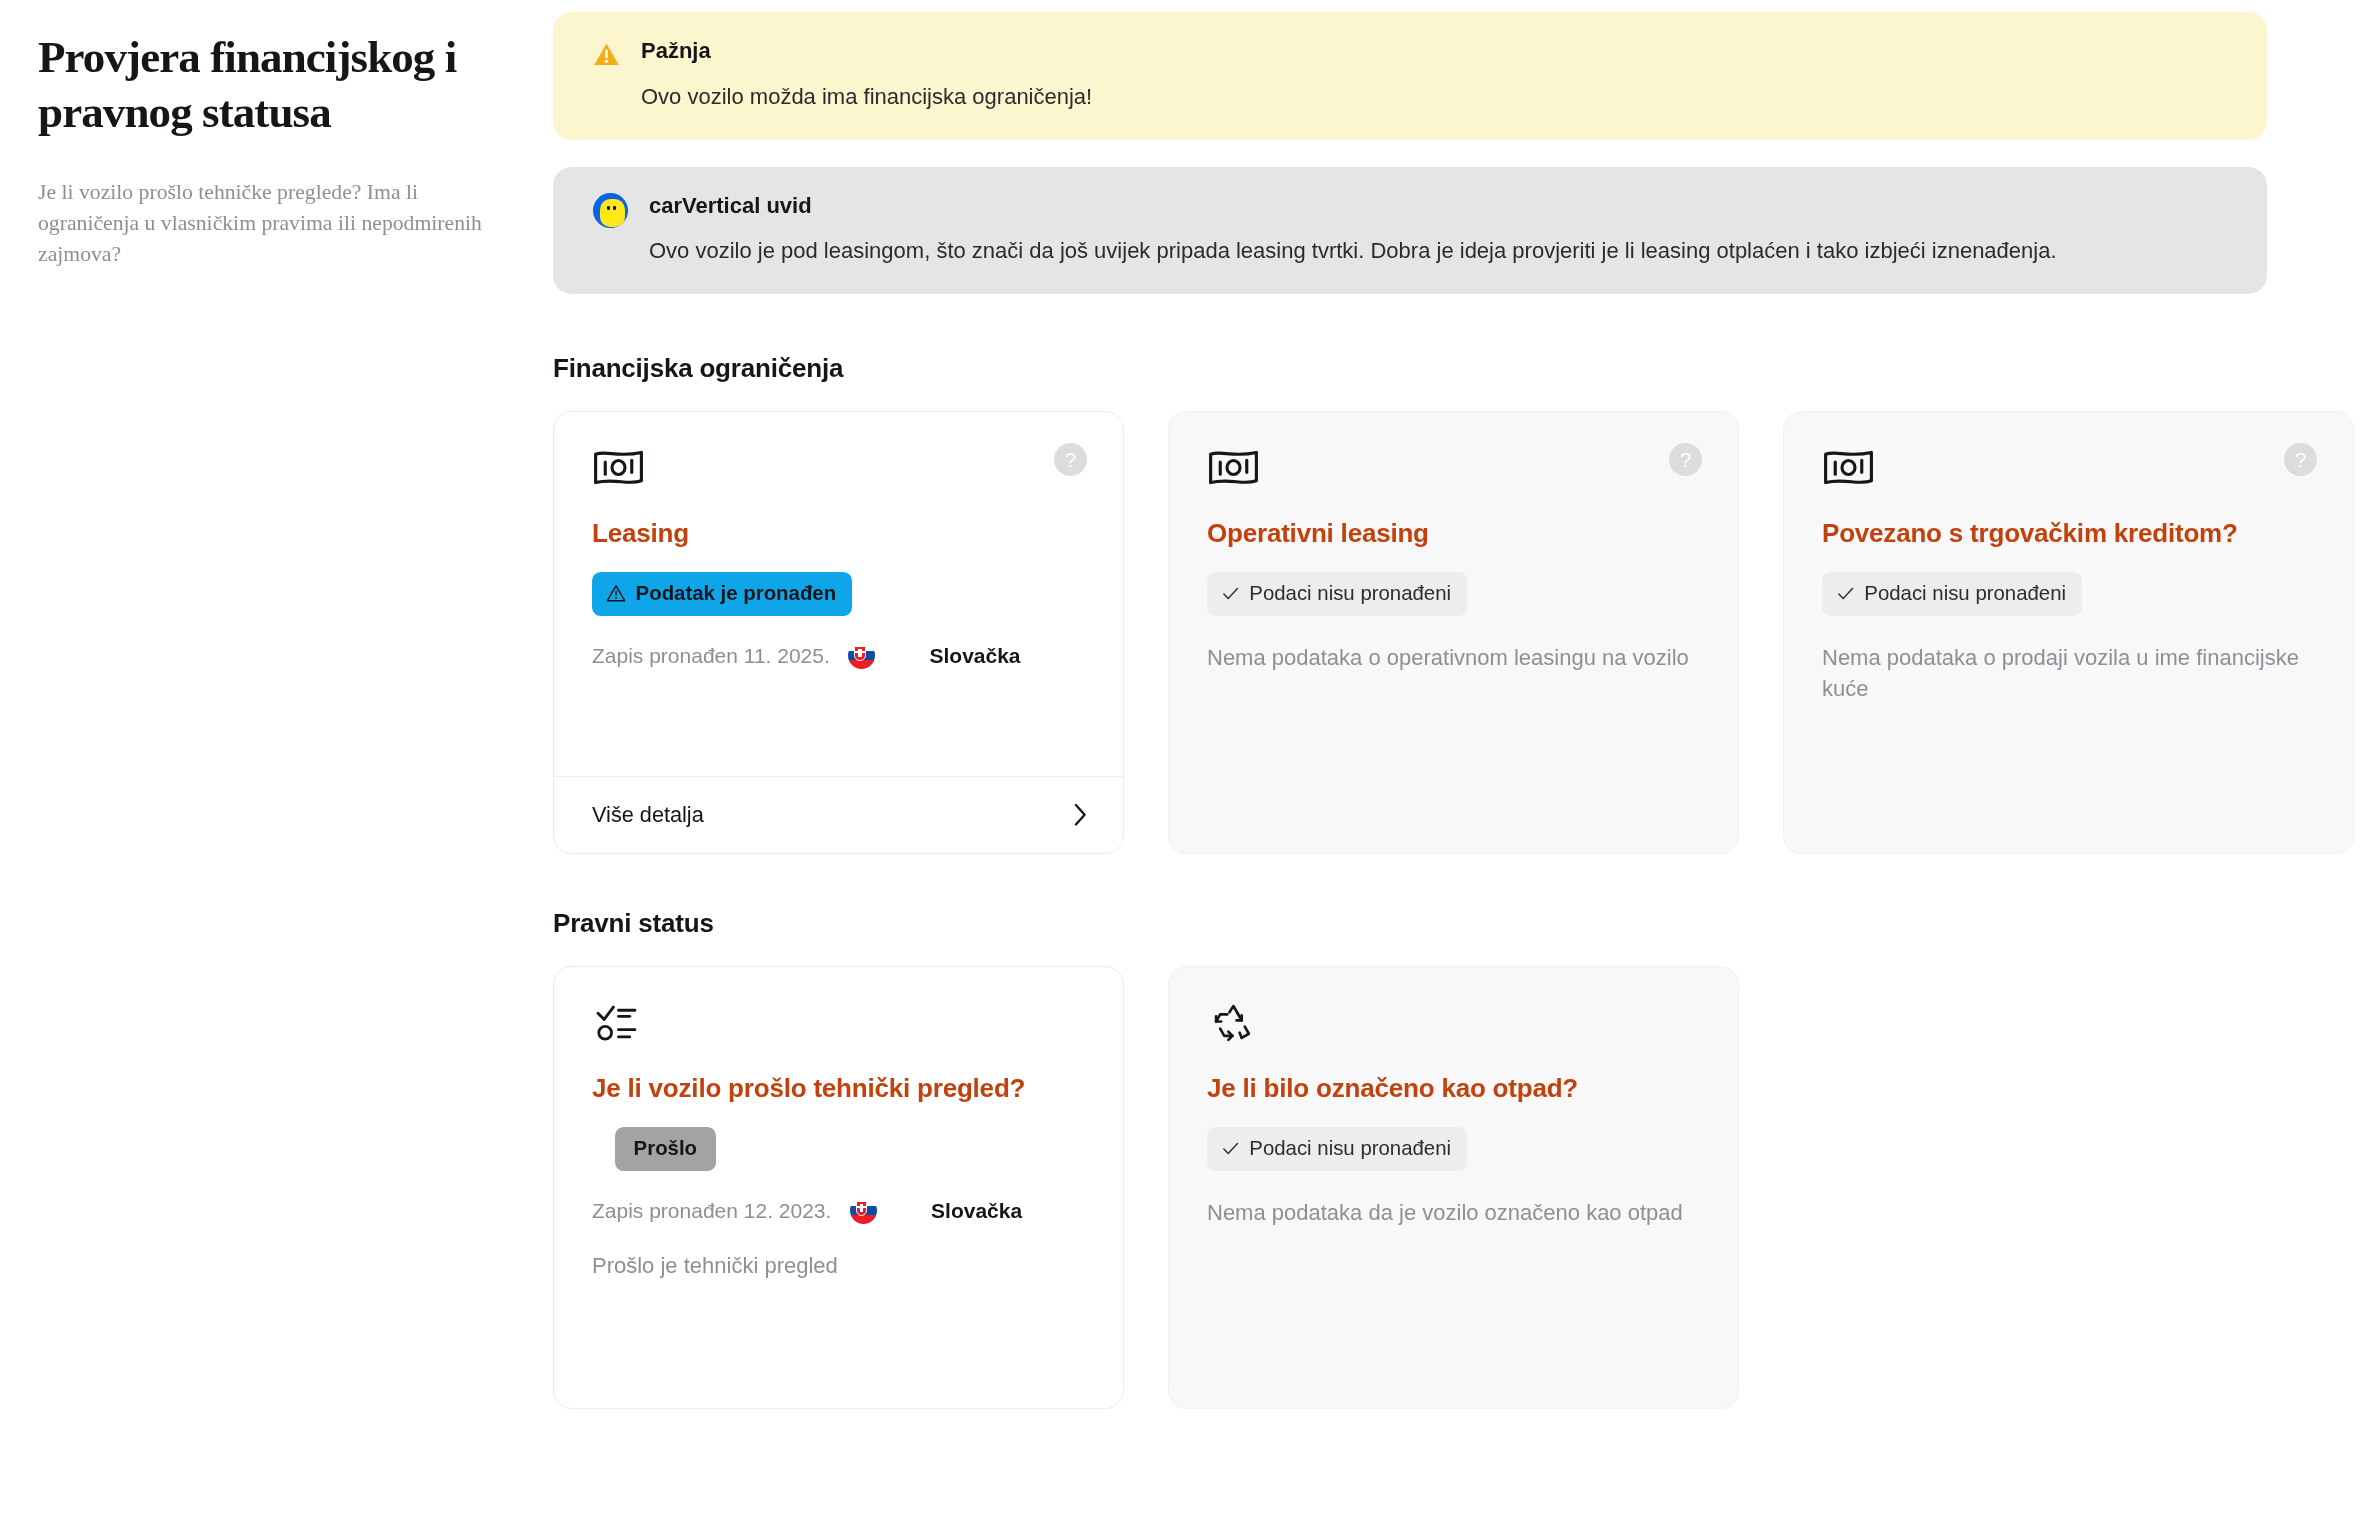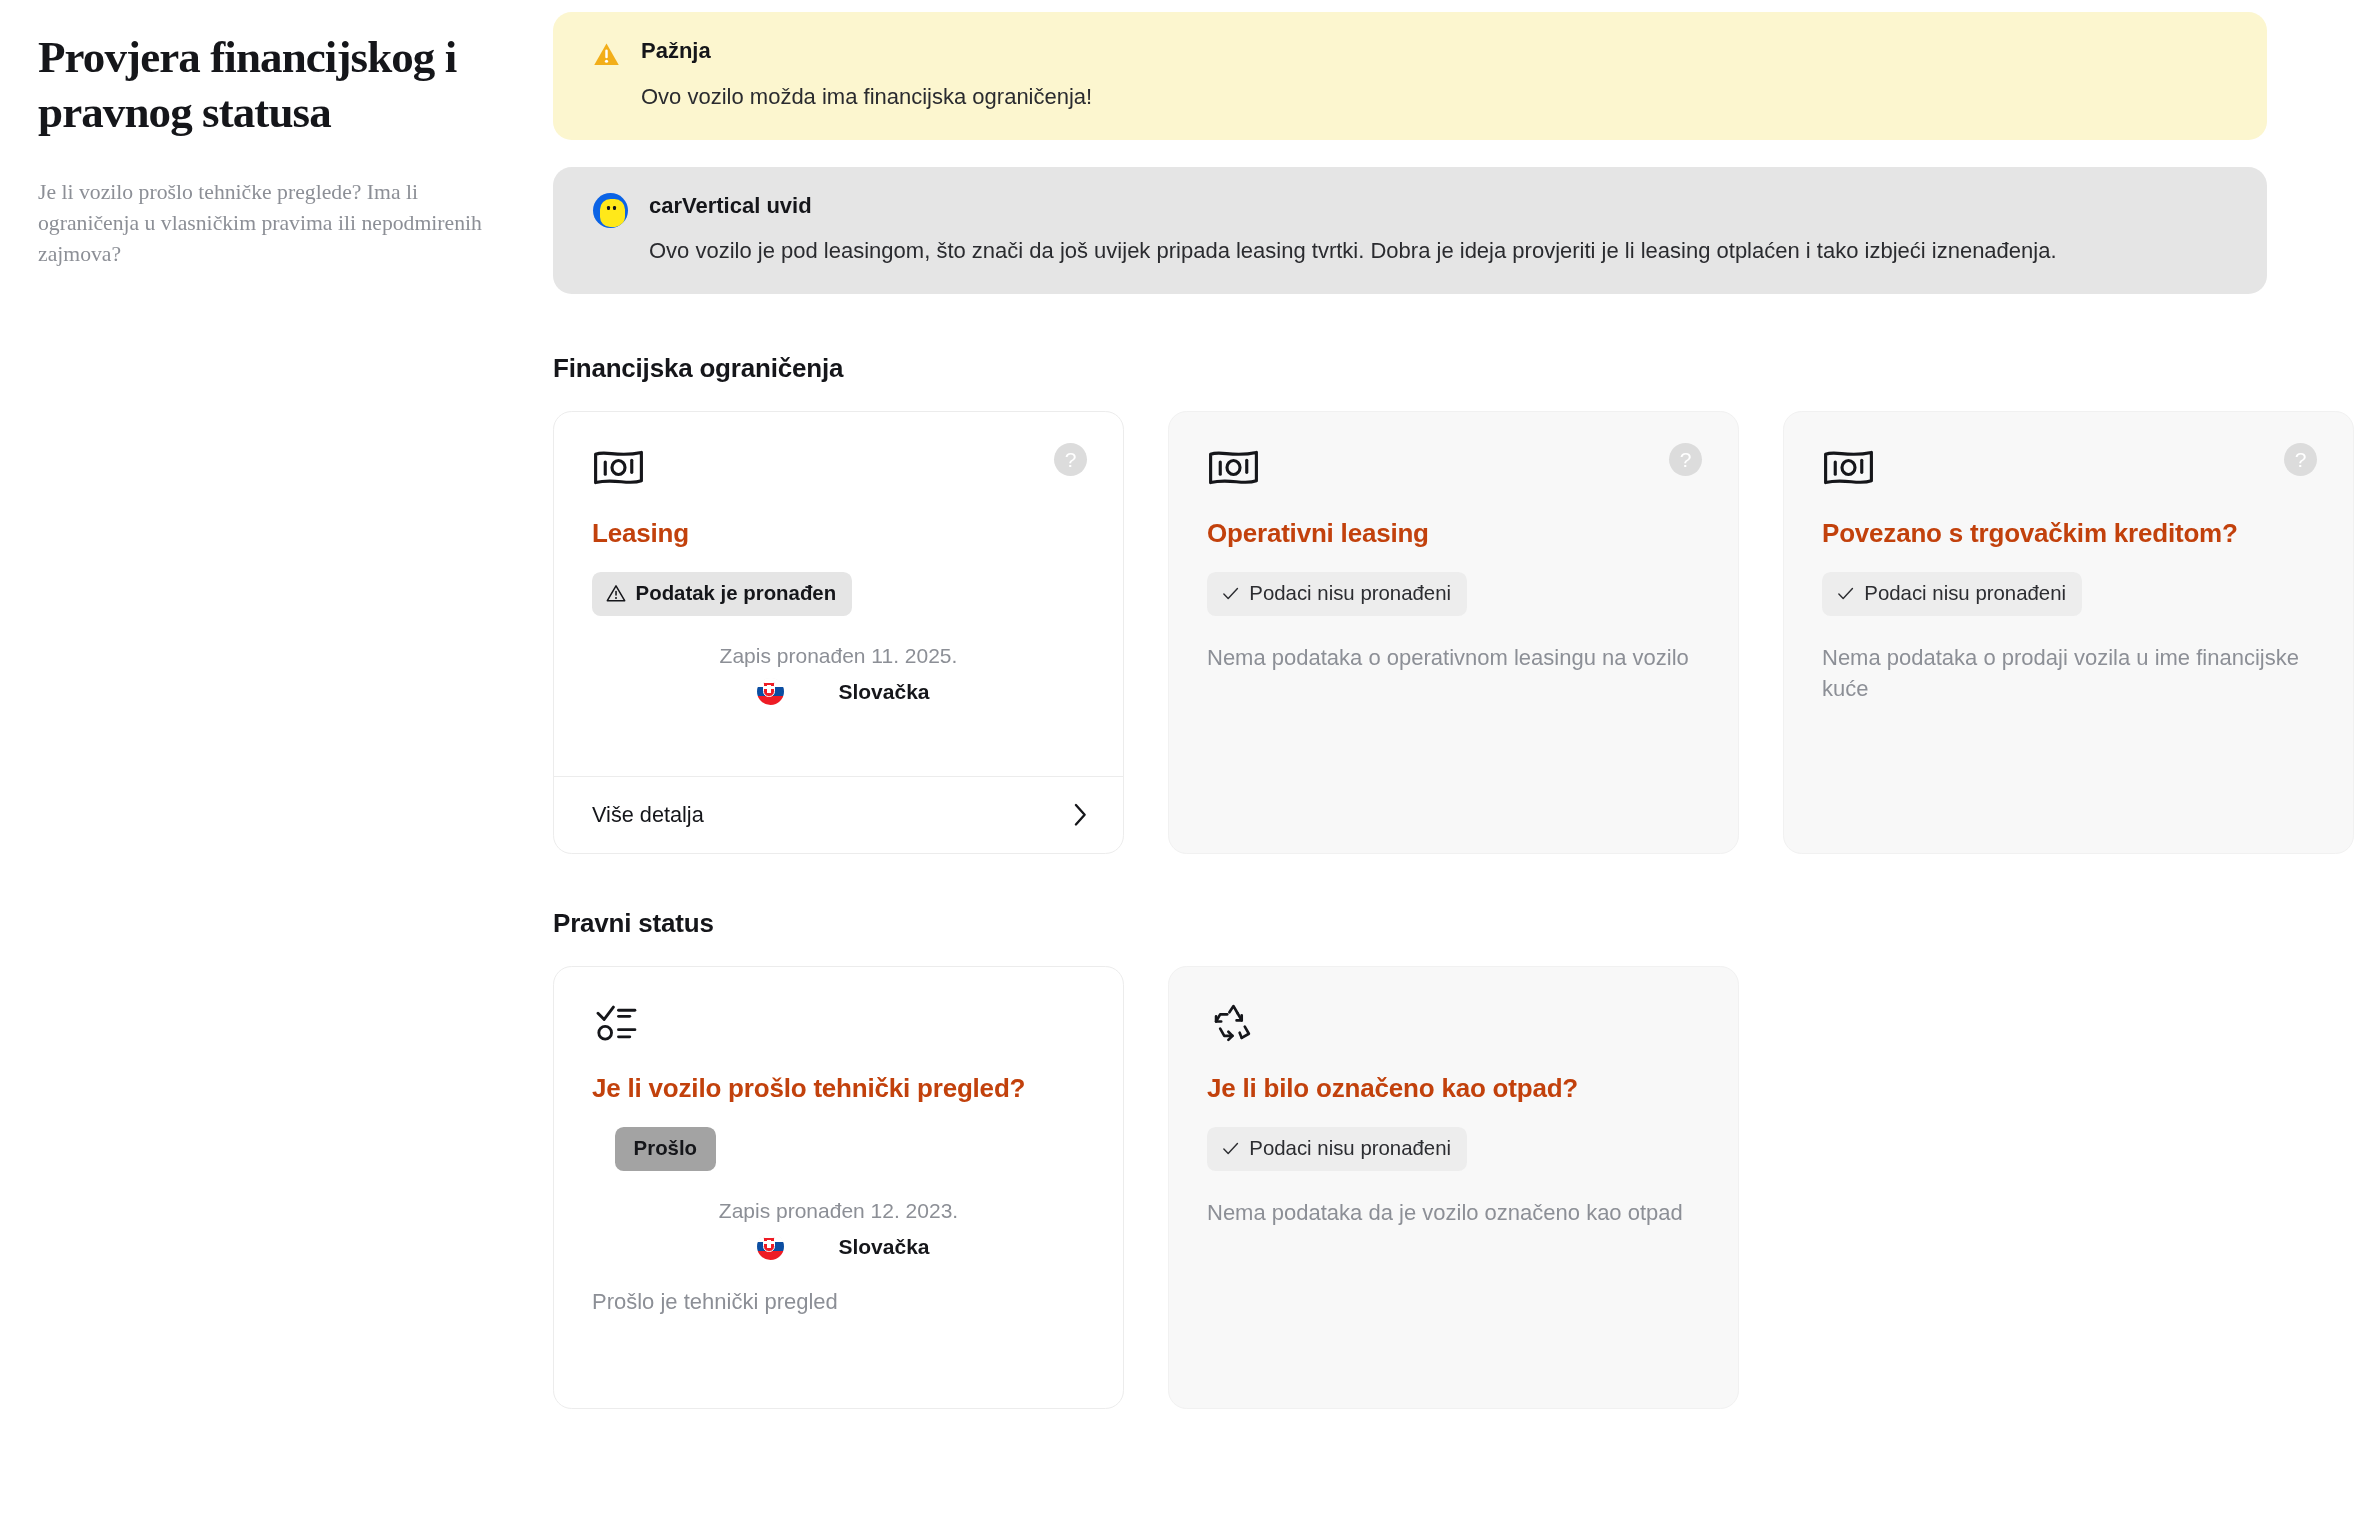--- a/index.html
+++ b/index.html
@@ -212,37 +212,36 @@
     gap: 10px;
     margin-top: 22px;
     border-radius: 8.7px;
     font-size: 20.4px;
     font-weight: 700;
     line-height: 1;
     padding: 11.8px 16px 11.8px 13.6px;
     white-space: nowrap;
   }
 
-  .badge-warning { background: #e5e5e5; color: #15161a; }
+  .badge-warning { background: #0ea5e9; color: #15161a; }
   .badge-neutral { background: #ededed; color: #2c2d31; font-weight: 400; padding-left: 15px; }
   .badge-success { background: #a3a3a3; color: #15161a; padding: 11.8px 18.6px; margin-left: 23px; }
 
   .badge svg { display: block; flex: 0 0 auto; }
 
   
   .meta-row {
     margin-top: 26px;
     display: flex;
     align-items: center;
     gap: 8.7px;
     font-size: 21px;
     line-height: 1.3;
     color: #8c8f96;
     white-space: nowrap;
-    flex-direction: column;
   }
 
   .meta-country {
     display: inline-flex;
     align-items: center;
     gap: 10px;
     margin-left: 10px;
   }
 
   .flag-sk {

